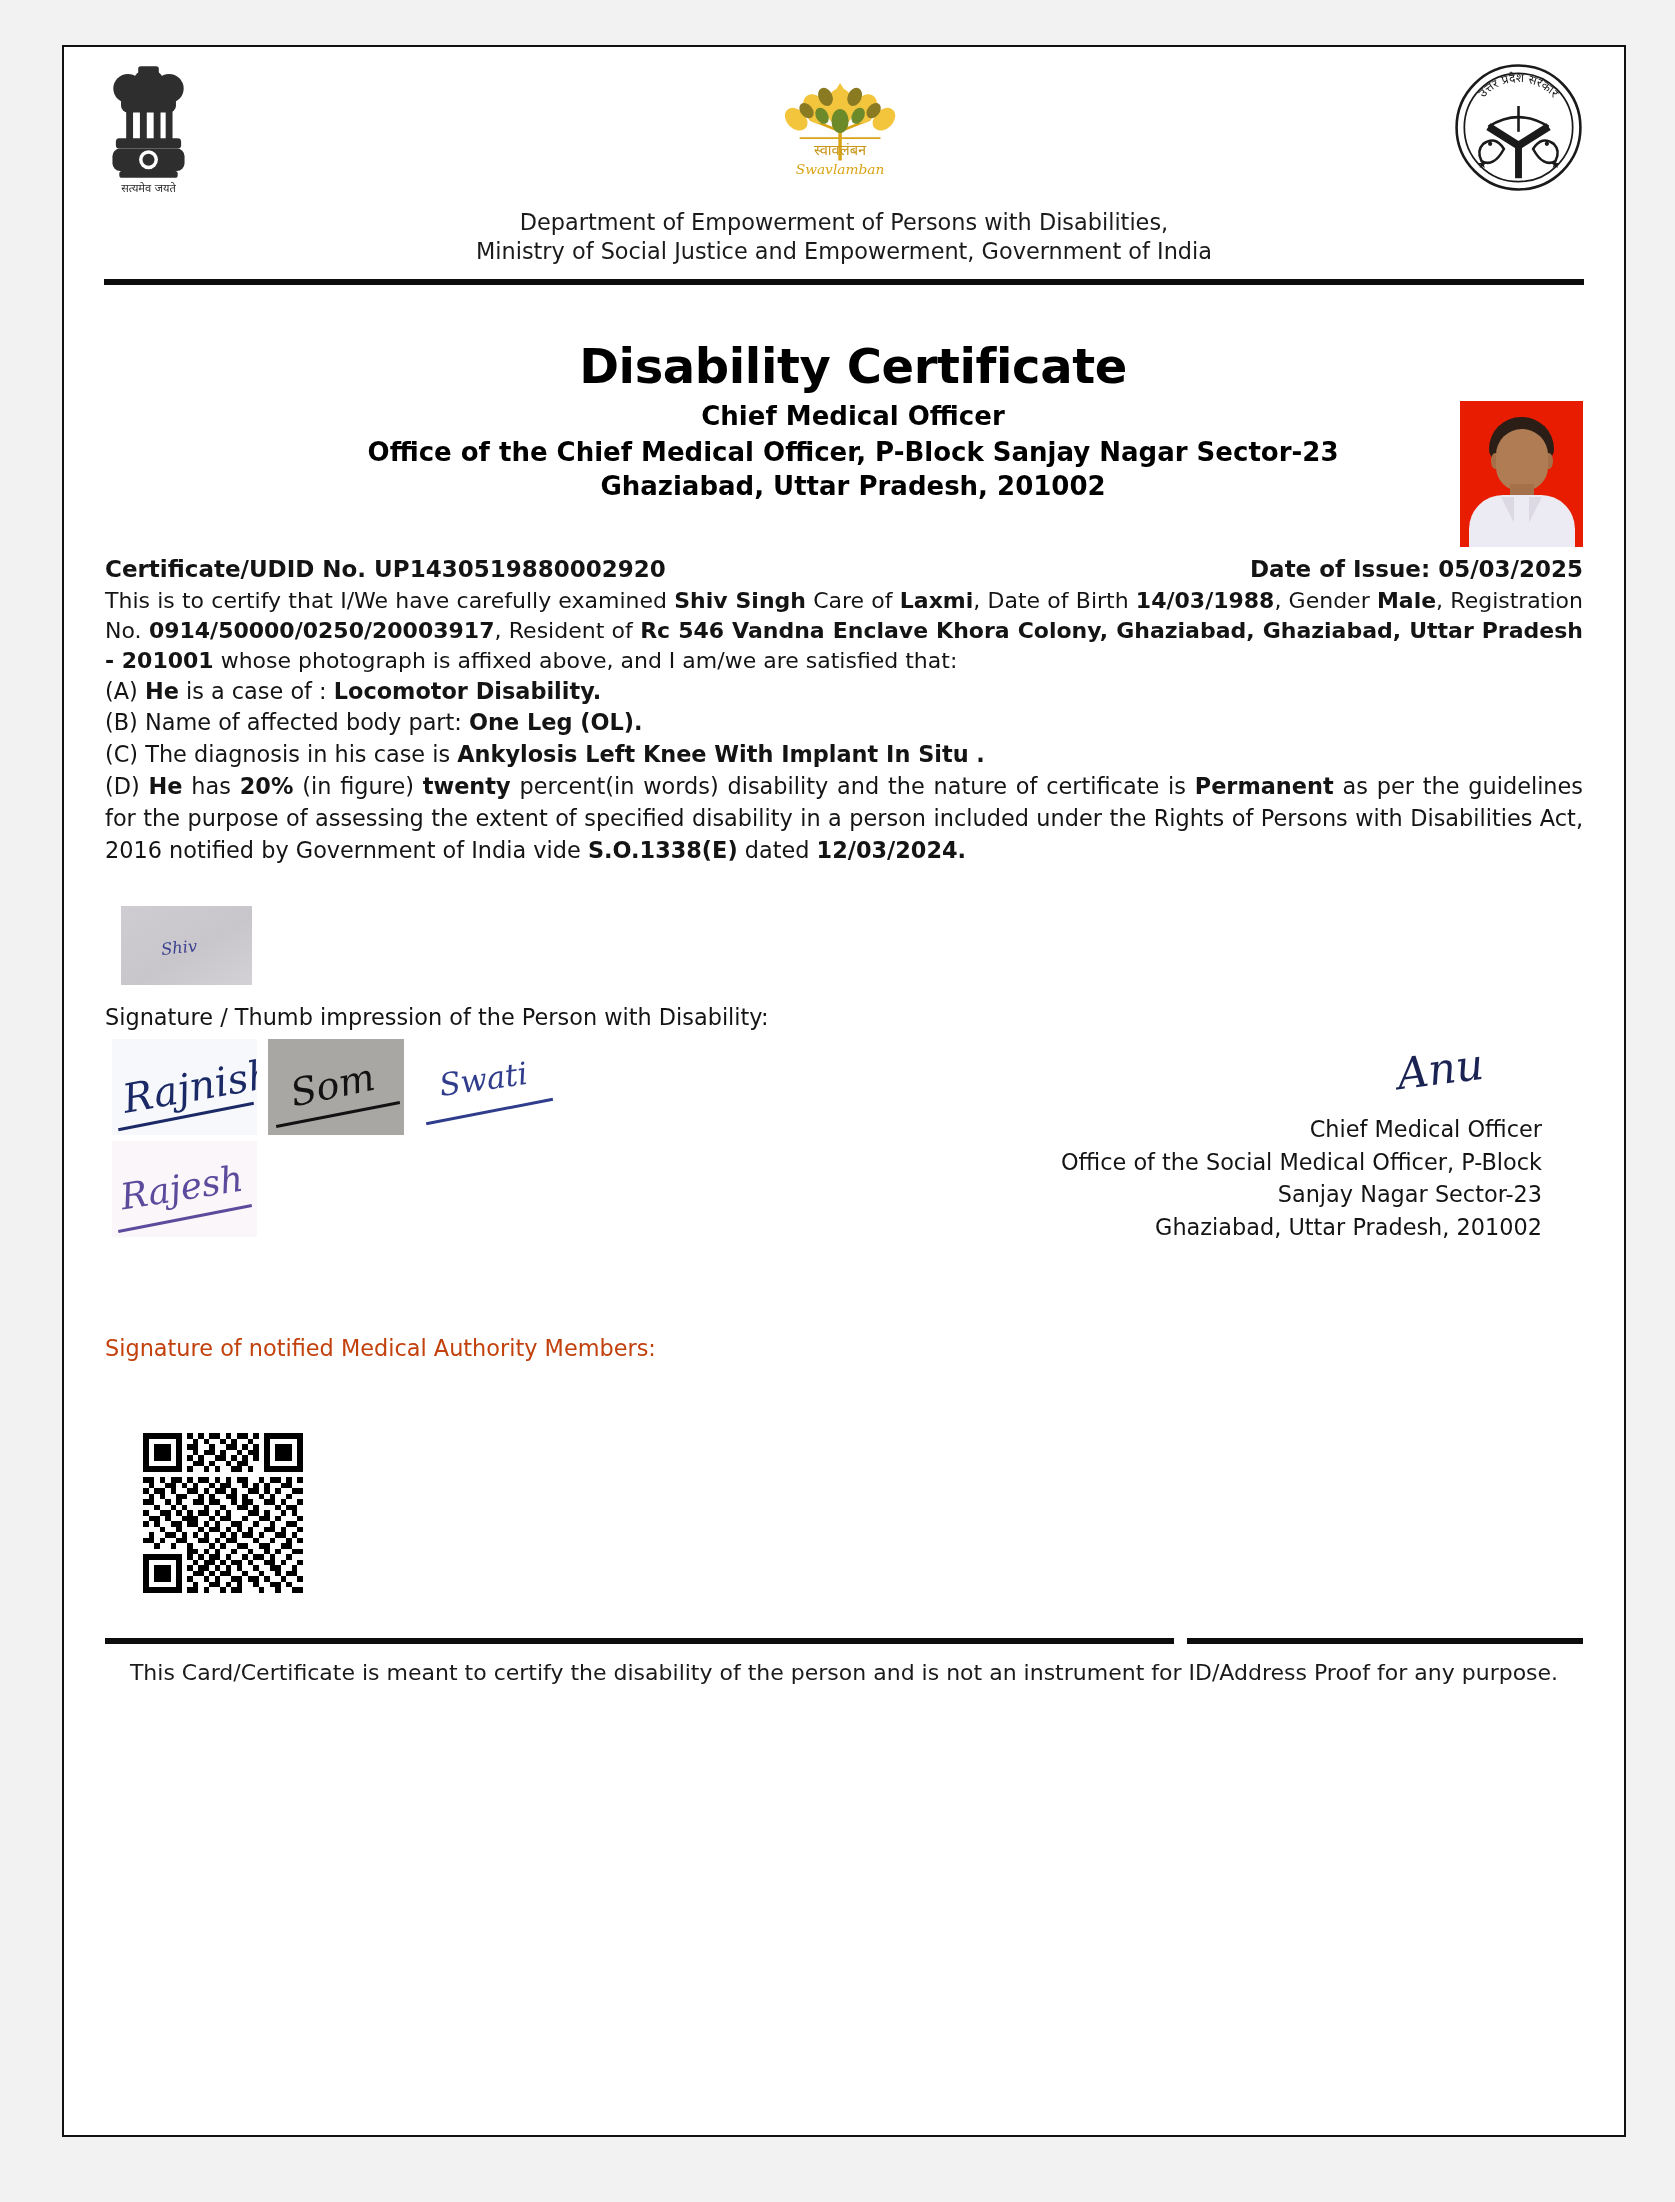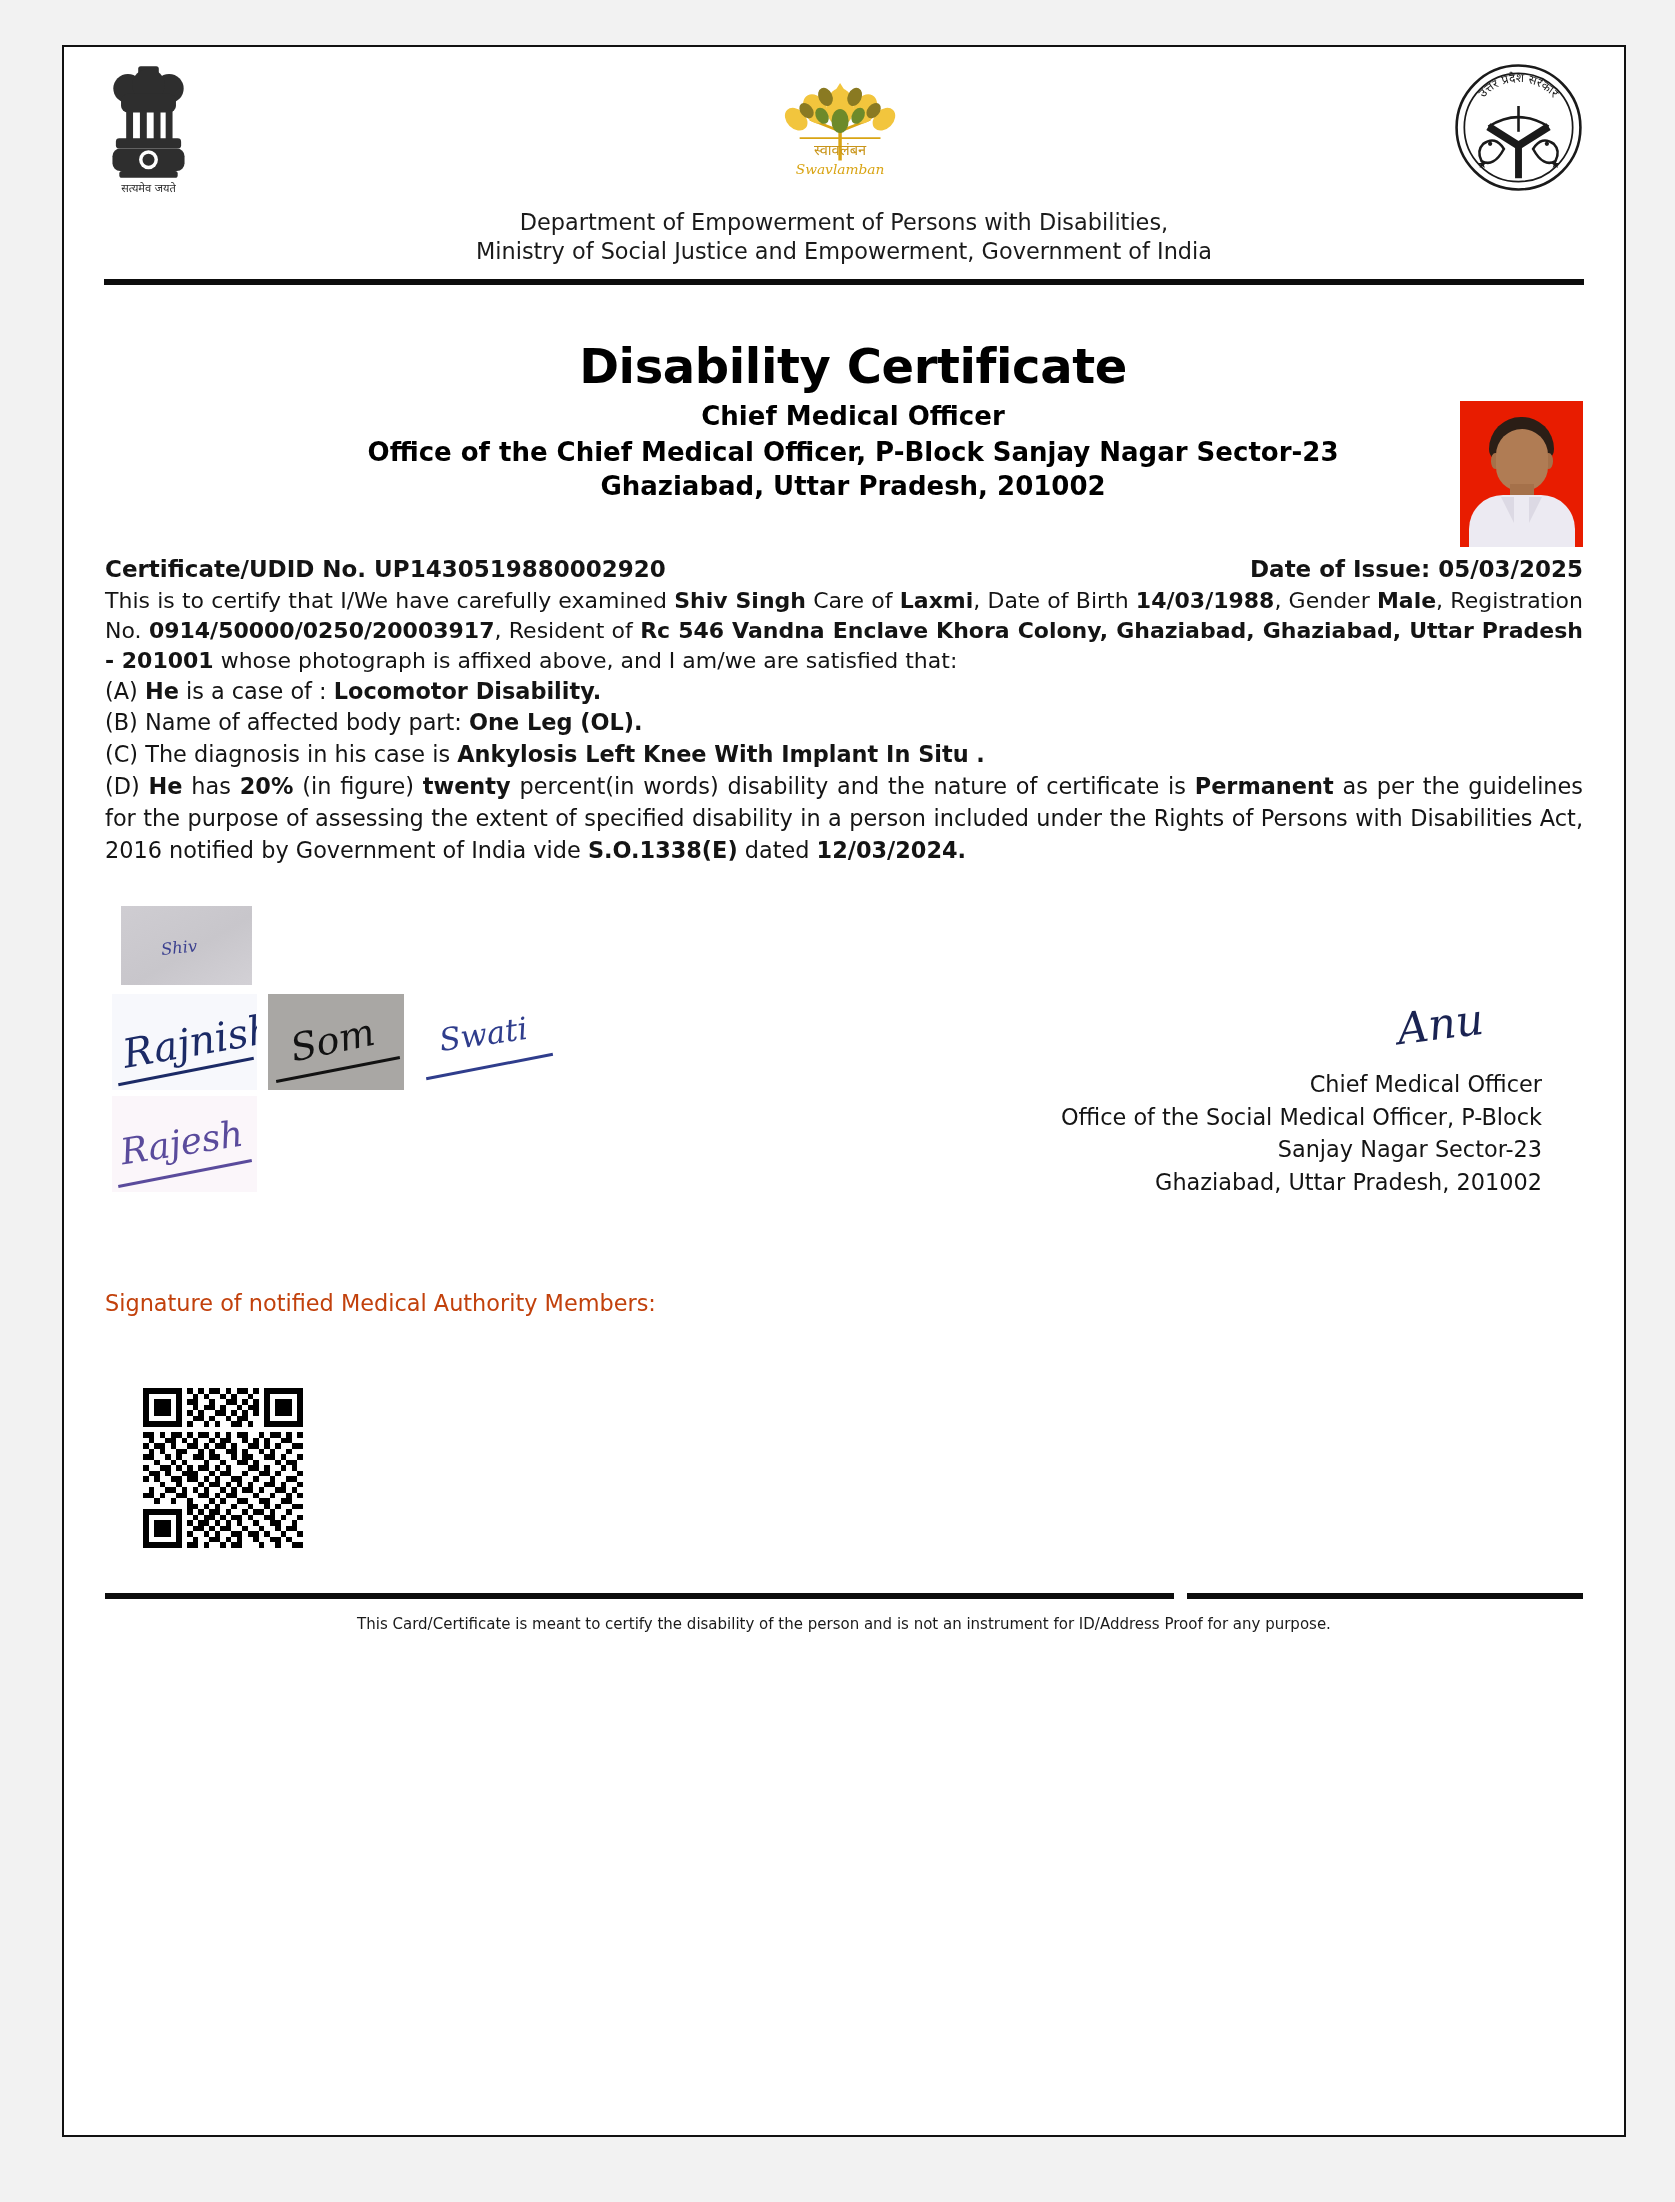--- a/index.html
+++ b/index.html
@@ -239,21 +239,21 @@
   
   .footer-rules {
     position: relative;
     margin: 45px 41px 0 41px;
     height: 6px;
   }
   .fr-left  { position: absolute; left: 0;    width: 1069px; height: 5.2px; background: #0d0d0d; }
   .fr-right { position: absolute; left: 1082px; right: 0;    height: 5.2px; background: #0d0d0d; }
   .footer-note {
     text-align: center;
-    font-size: 15px;
+    font-size: 22px;
     color: #1a1a1a;
     margin-top: 15.5px;
   }
 </style>
 </head>
 <body>
 
 <div class="page">
 
   <div class="emblem-row">
@@ -385,20 +385,21 @@
     </div>
 
     <div class="clause" style="text-align:justify;">
       <span>(D) </span><b>He</b><span> has </span><b>20%</b><span> (in figure)  </span><b>twenty</b><span>  percent(in words) disability and the nature of certificate is </span><b>Permanent</b><span> as per the guidelines for the purpose of assessing the extent of specified disability in a person included under the Rights of Persons with Disabilities Act, 2016 notified by Government of India vide </span><b>S.O.1338(E)</b><span> dated </span><b>12/03/2024.</b>
     </div>
 
     <div class="pwd-sign-img">
       <div class="ink">Shiv</div>
     </div>
 
+    <div class="sig-label">Signature / Thumb impression of the Person with Disability:</div>
 
     <div class="sig-area">
 
       <div class="sig-box sig-1">
         <div class="scribble s1">Rajnish</div>
         <div class="underline-stroke" style="left:5.2px; top:76px; width:138px; color:#1b2a66;"></div>
       </div>
 
       <div class="sig-box sig-2">
         <div class="scribble s2">Som</div>

